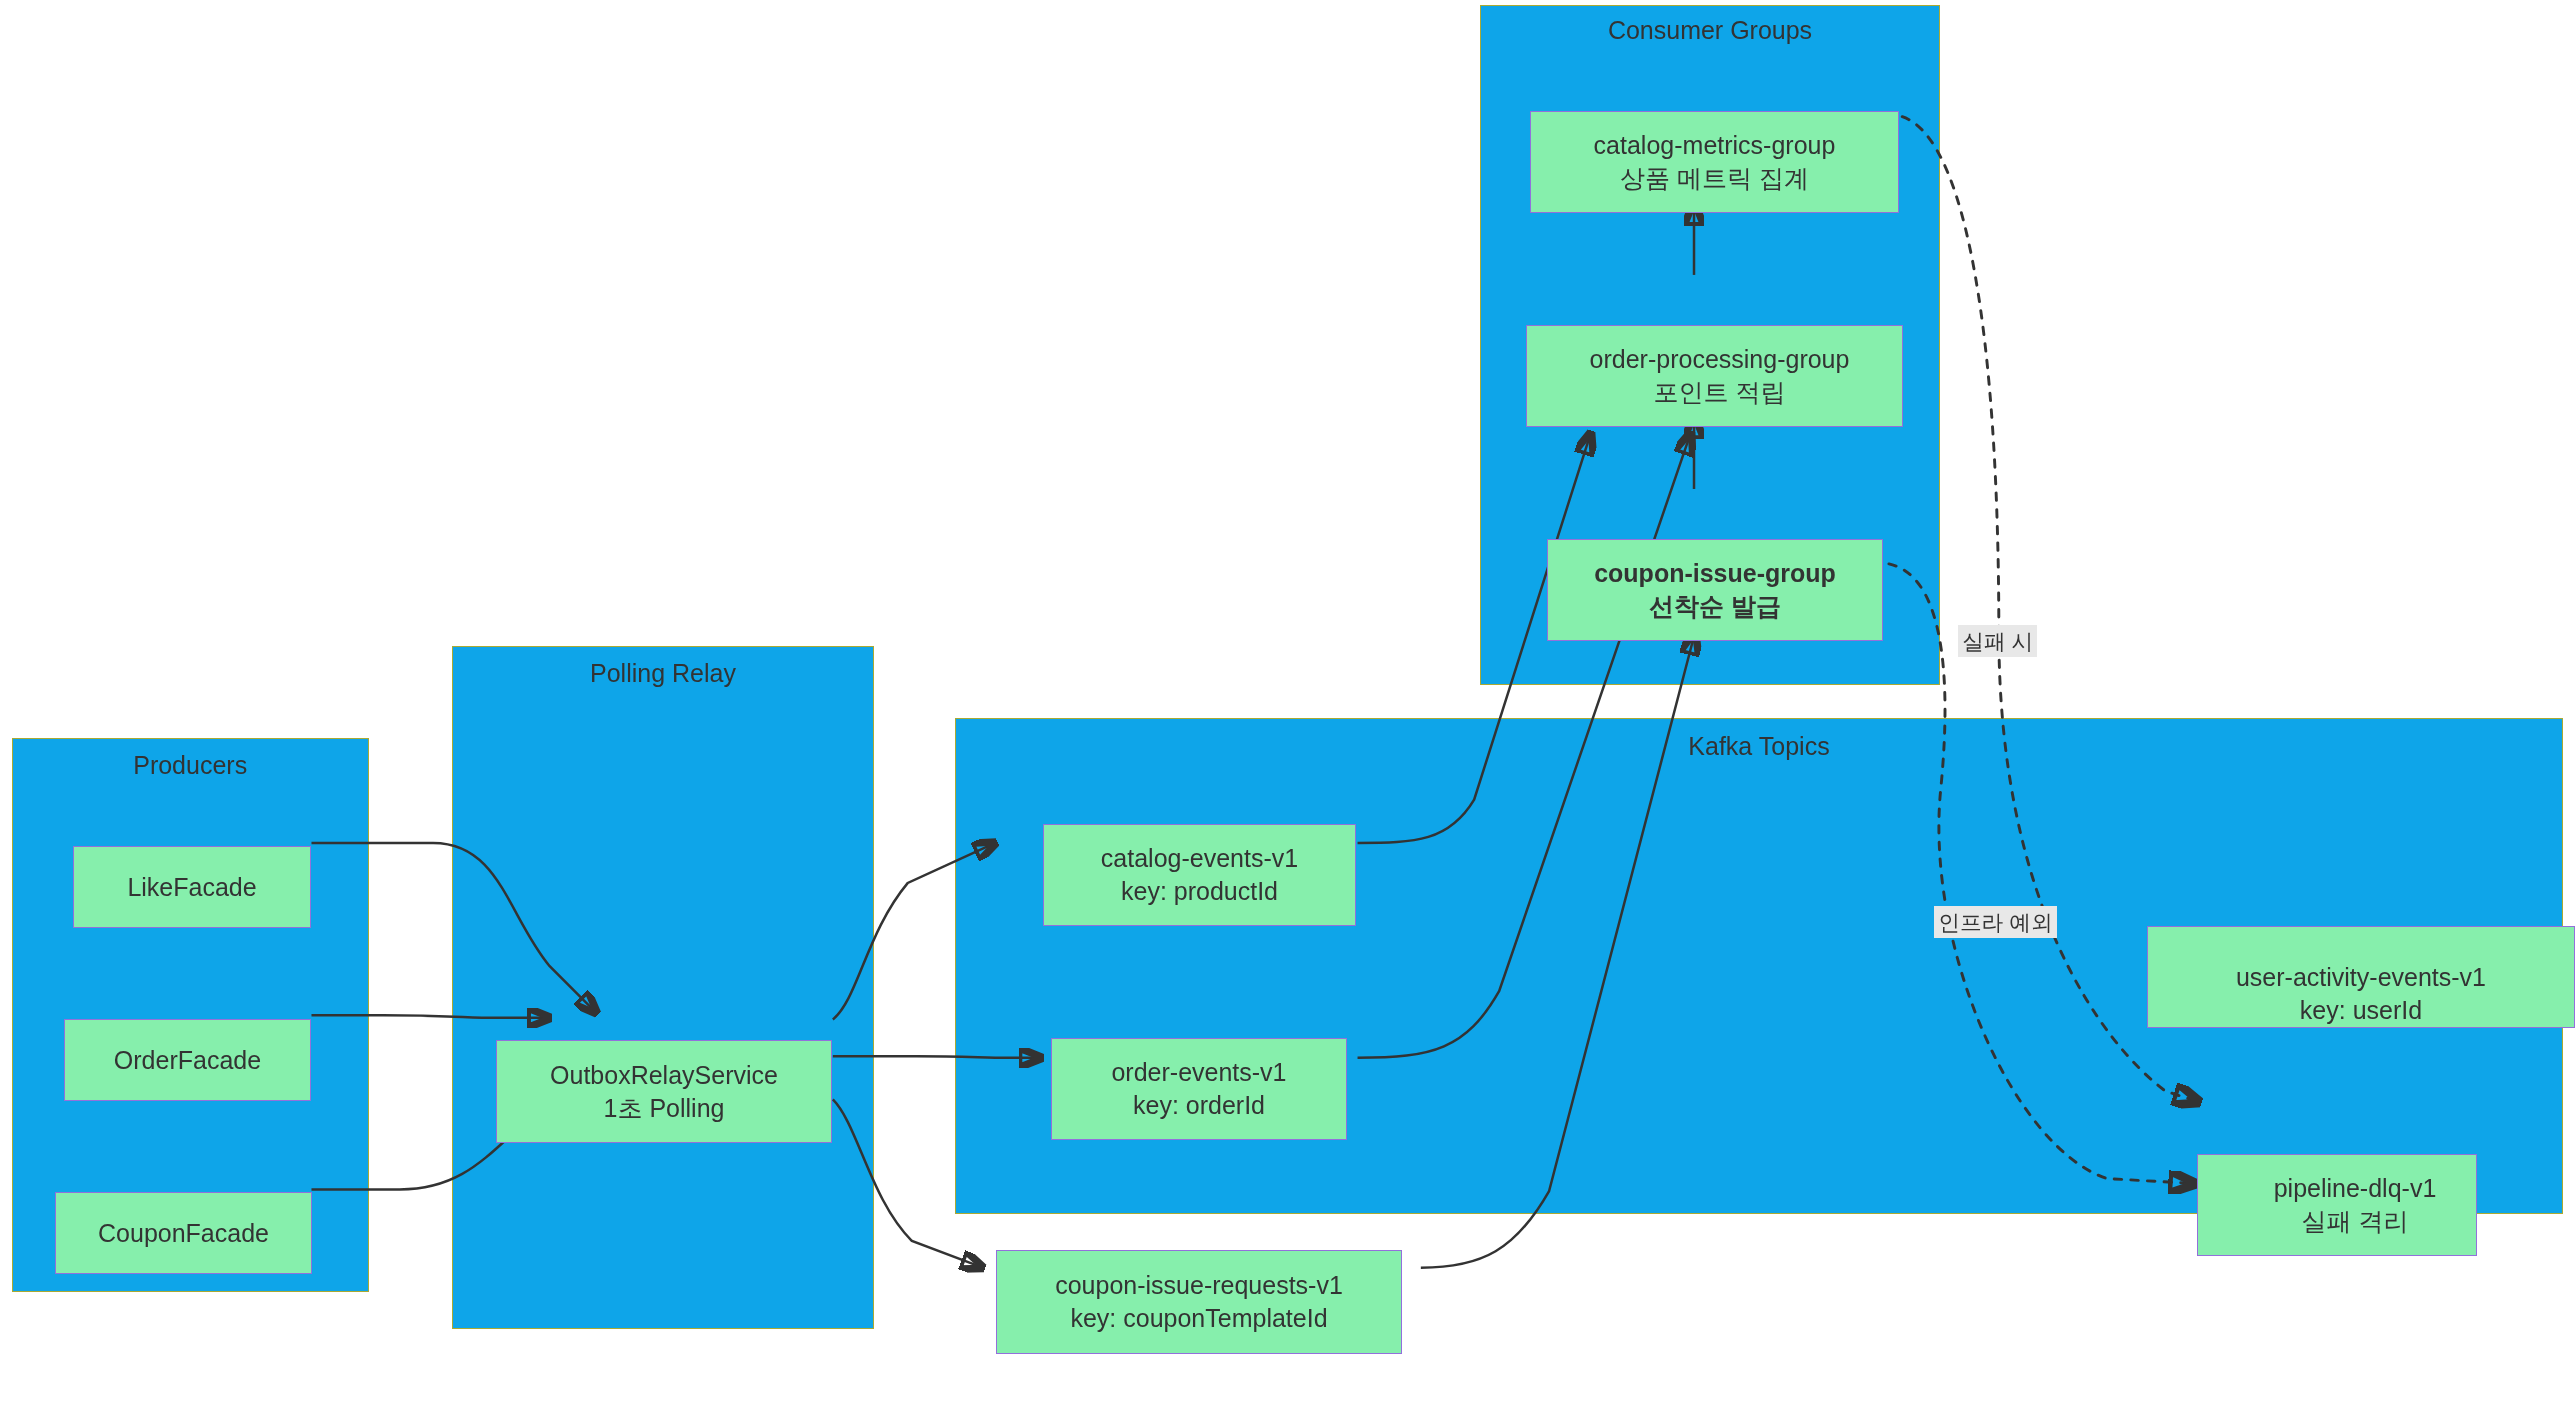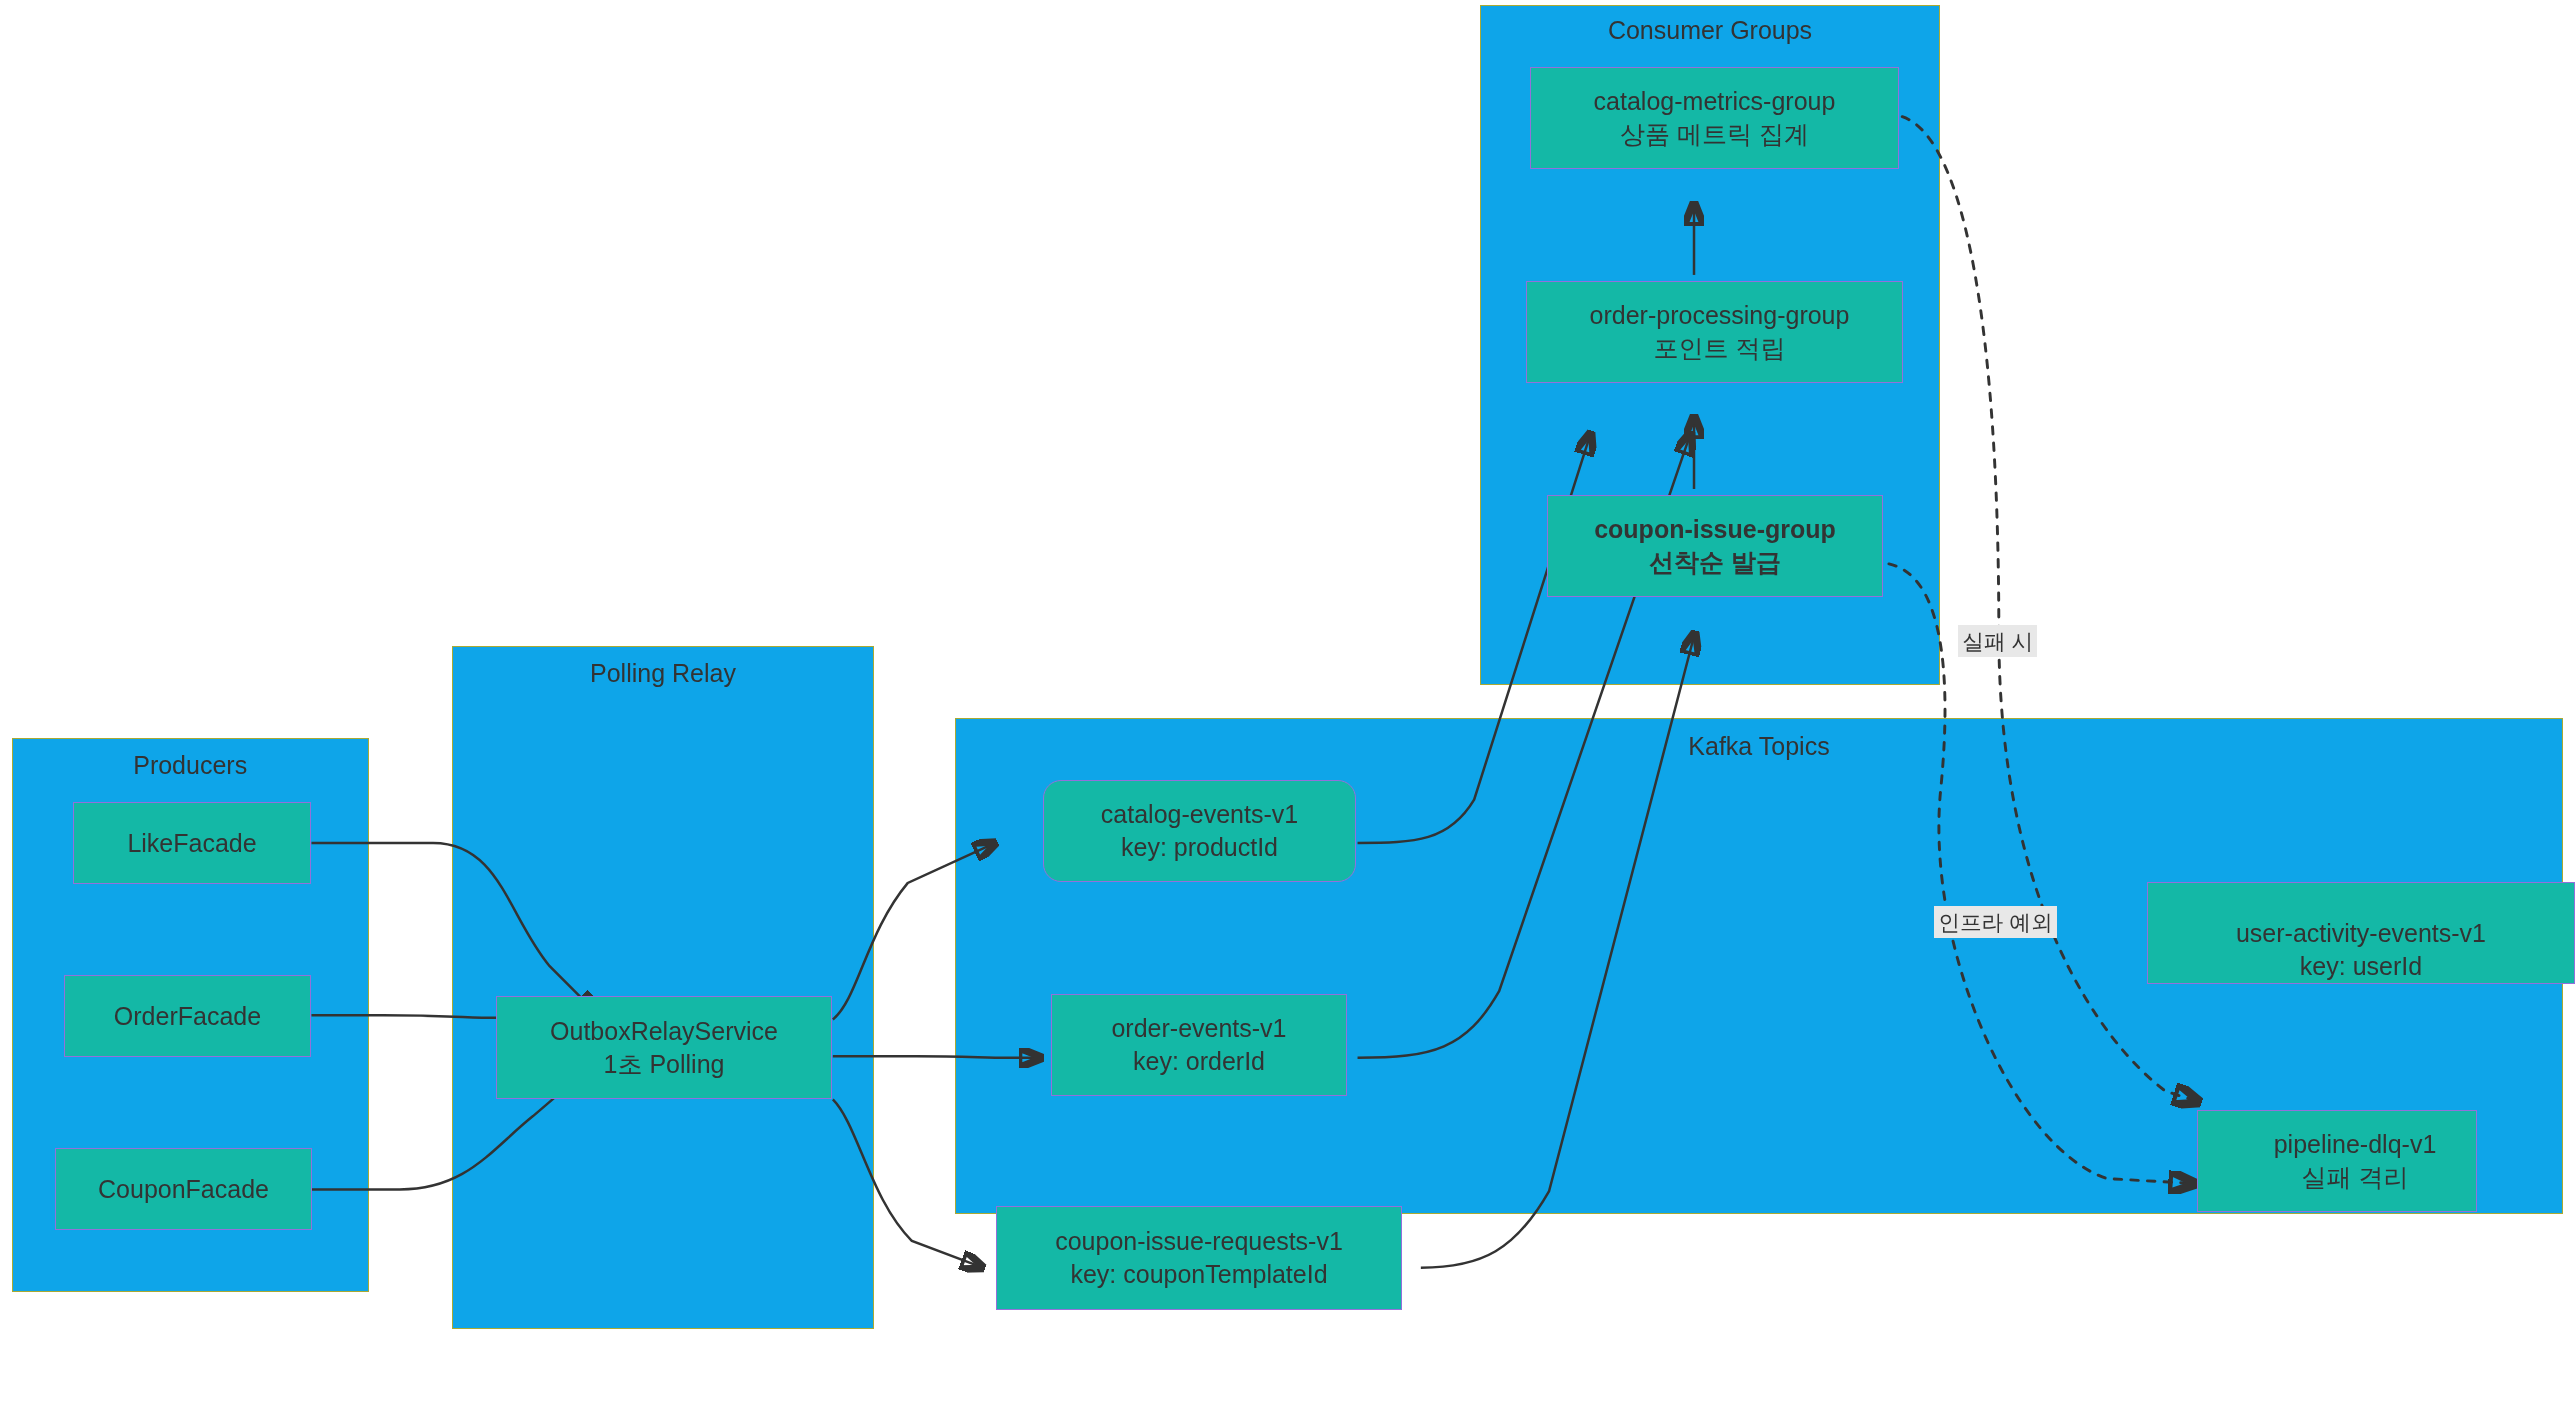--- a/index.html
+++ b/index.html
@@ -30,31 +30,32 @@
     left: 0;
     right: 0;
     text-align: center;
     font-size: 25px;
     color: #333333;
     white-space: nowrap;
   }
   
   .node {
     position: absolute;
-    background: #14b8a6;
+    background: #86efac;
     border: 1.7px solid #9370db;
     box-sizing: border-box;
     display: flex;
     flex-direction: column;
     align-items: center;
     justify-content: center;
     text-align: center;
     color: #333333;
     font-size: 25px;
     line-height: 1.32;
+    margin-top: 44px;
   }
   .node .line2 { display: block; }
   
   .edge-label {
     position: absolute;
     background: #e8e8e8;
     color: #333333;
     font-size: 21.7px;
     padding: 1.7px 4.2px;
     white-space: nowrap;
@@ -147,21 +148,21 @@
   </div>
   <div class="node" style="left:55px; top:1148px; width:257px; height:82px;">
     <span>CouponFacade</span>
   </div>
 
   <div class="node" style="left:496px; top:996px; width:336px; height:103px;">
     <span>OutboxRelayService</span>
     <span class="line2">1초 Polling</span>
   </div>
 
-  <div class="node" style="left:1043px; top:780px; width:313px; height:102px;border-radius:18px;">
+  <div class="node" style="left:1043px; top:780px; width:313px; height:102px;">
     <span>catalog-events-v1</span>
     <span class="line2">key: productId</span>
   </div>
   <div class="node" style="left:1051px; top:994px; width:296px; height:102px;">
     <span>order-events-v1</span>
     <span class="line2">key: orderId</span>
   </div>
   <div class="node" style="left:996px; top:1206px; width:406px; height:104px;">
     <span>coupon-issue-requests-v1</span>
     <span class="line2">key: couponTemplateId</span>

